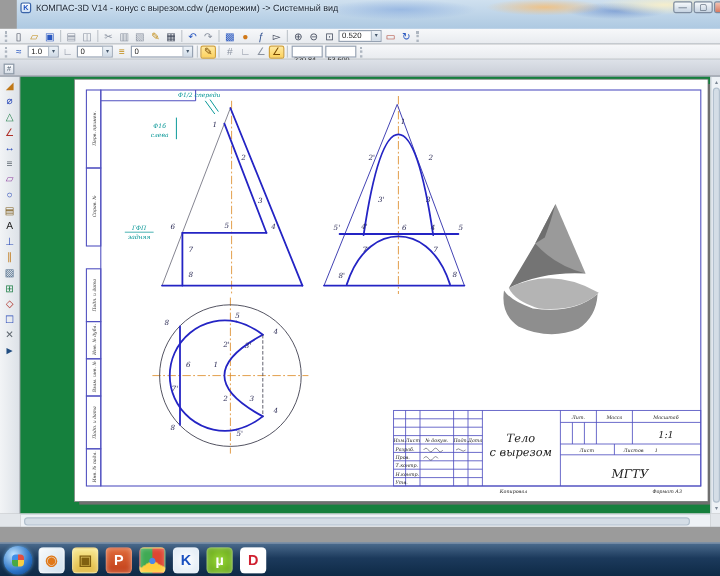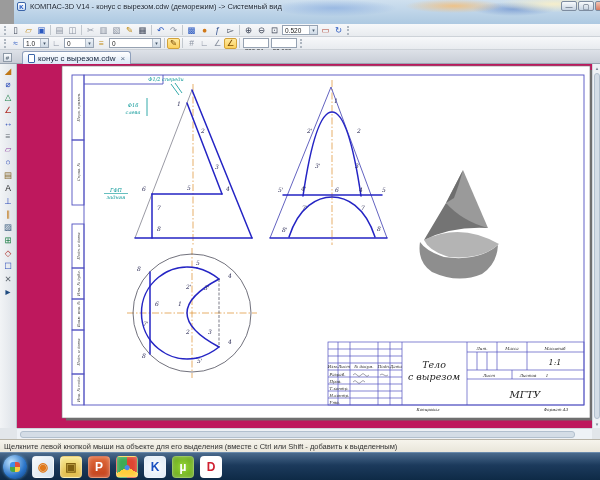--- a/index.html
+++ b/index.html
@@ -55,21 +55,21 @@
   .tab .lbl{font-size:8px;color:#14233a}
   .tab .x{font-size:8px;color:#5a6c84;margin-left:2px}
 
   
   .lefttools{position:absolute;left:0;top:64px;width:17px;height:364px;
     background:linear-gradient(90deg,#f2f4f6,#dde2e8);border-right:1px solid #b8bec6;
     display:flex;flex-direction:column;align-items:center;padding-top:1px}
   .lefttools span{width:14px;height:13px;font-size:8.5px;line-height:13px;text-align:center;flex:none}
 
   
-  .client{position:absolute;left:17px;top:64px;width:575px;height:364px;background:#be185d}
+  .client{position:absolute;left:17px;top:64px;width:575px;height:364px;background:#15803d}
   .client svg{position:absolute;left:0;top:0}
   svg text{font-family:"DejaVu Serif",serif}
   .pts text{font-size:6px;font-style:italic;fill:#2a2a55}
   .tbsm text{font-size:4px;fill:#222;text-anchor:middle;font-style:italic}
   .tbsign text{font-size:4px;fill:#222;font-style:italic}
   .cells text{font-size:3.8px;fill:#333;text-anchor:middle;font-style:italic}
   .bigmid{font-size:9.5px;font-style:italic;fill:#222;text-anchor:middle}
   .org{font-size:10px;font-style:italic;fill:#222;text-anchor:middle}
   .scaleval{font-size:8px;font-style:italic;fill:#222;text-anchor:middle}
   .ann{font-size:5px;fill:#009494;font-style:italic;text-anchor:middle}
@@ -178,25 +178,20 @@
       <input readonly="" value="220.84" style="">
     </span>
     <span class="coordbox">
       <input readonly="" value="53.600" style="">
     </span>
     <span class="grip"></span>
   </div>
 
   <div class="tabbar">
     <span class="panelbtn">#</span>
-    <div class="tab">
-      <span class="doc"></span>
-      <span class="lbl">конус с вырезом.cdw</span>
-      <span class="x">×</span>
-    </div>
   </div>
 
   <div class="lefttools">
       <span style="color: rgb(192, 120, 24);">◢</span>
       <span style="color: rgb(40, 72, 184);">⌀</span>
       <span style="color: rgb(32, 128, 72);">△</span>
       <span style="color: rgb(176, 48, 40);">∠</span>
       <span style="color: rgb(40, 72, 184);">↔</span>
       <span style="color: rgb(96, 104, 112);">≡</span>
       <span style="color: rgb(144, 64, 160);">▱</span>
@@ -391,23 +386,20 @@
     <span class="varr" style="top:1px">▴</span>
     <div class="vthumb"></div>
     <span class="varr" style="bottom:1px">▾</span>
   </div>
   <div class="hscroll">
     <div class="hthumb"></div>
   </div>
   <div class="corner" style="left:0;top:428px;width:17px;height:11px"></div>
   <div class="corner" style="left:592px;top:428px;width:8px;height:11px"></div>
 
-  <div class="statusbar">
-    <span>Щелкните левой кнопкой мыши на объекте для его выделения (вместе с Ctrl или Shift - добавить к выделенным)</span>
-  </div>
 
   <div class="taskbar">
     <div class="orb">
       <div class="orbflag"></div>
     </div>
     <div class="tbicons">
         <span style="color: rgb(224, 120, 24); background: linear-gradient(135deg, rgb(248, 250, 252), rgb(207, 224, 238));">◉</span>
         <span style="color: rgb(128, 96, 16); background: linear-gradient(rgb(248, 232, 144), rgb(224, 184, 64));">▣</span>
         <span style="color: rgb(255, 255, 255); background: linear-gradient(rgb(224, 106, 58), rgb(194, 64, 26));">P</span>
         <span style="color: rgb(74, 136, 232); background: conic-gradient(rgb(221, 70, 50) 0deg, rgb(221, 70, 50) 33%, rgb(255, 205, 60) 0deg, rgb(255, 205, 60) 66%, rgb(63, 170, 84) 0deg, rgb(63, 170, 84) 100%);">●</span>

